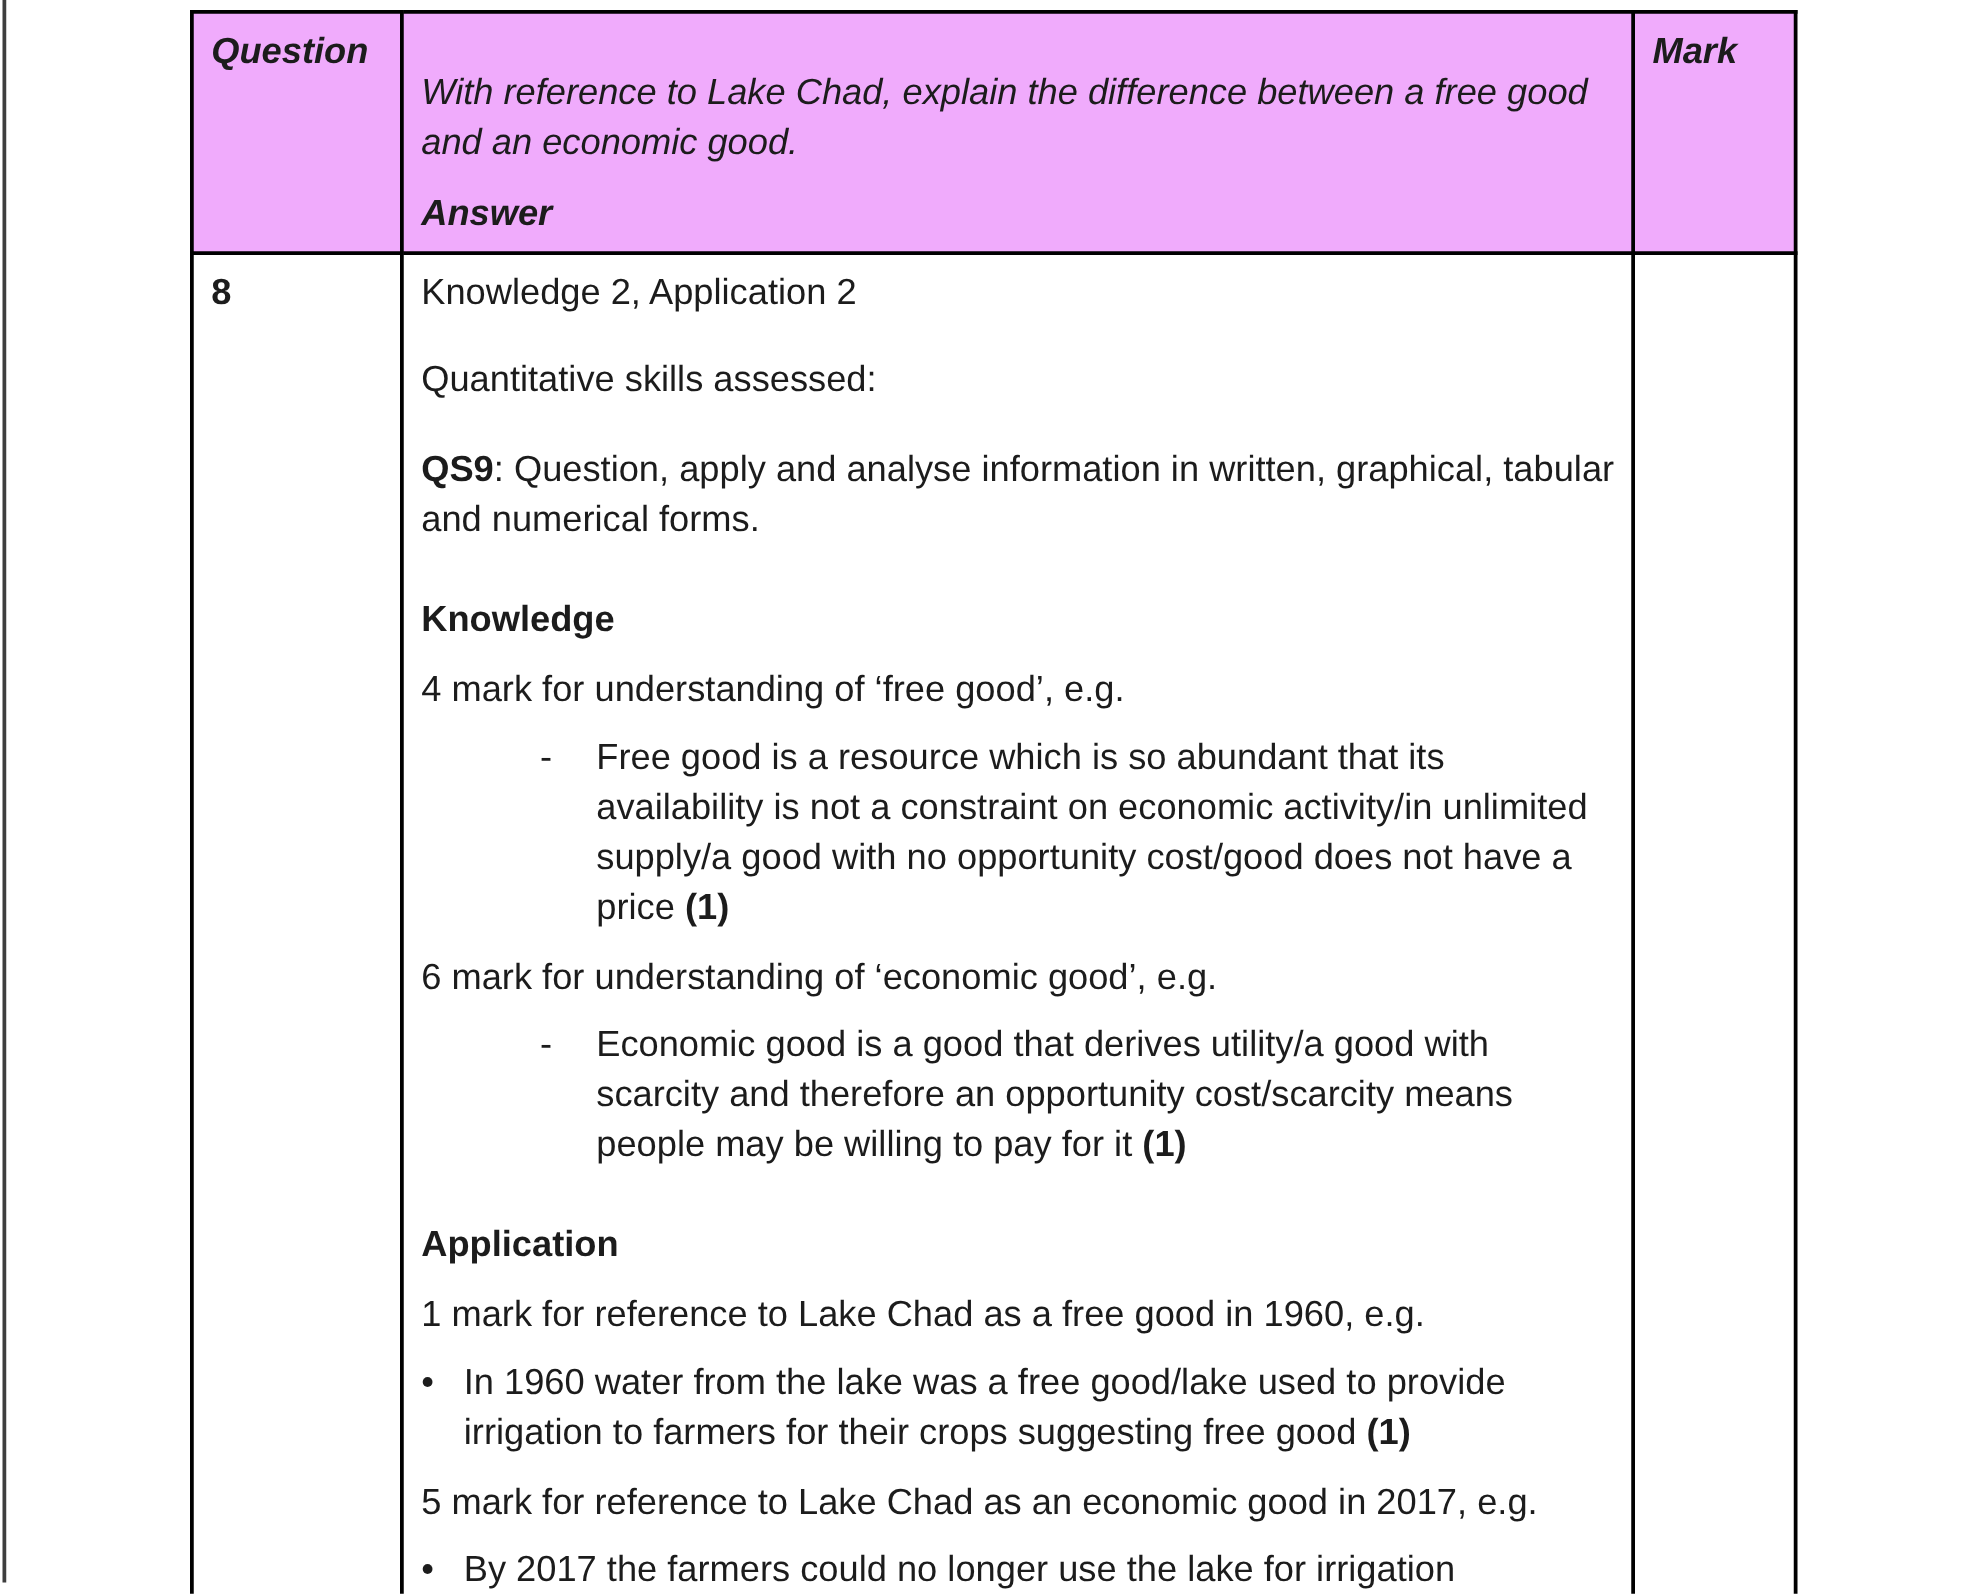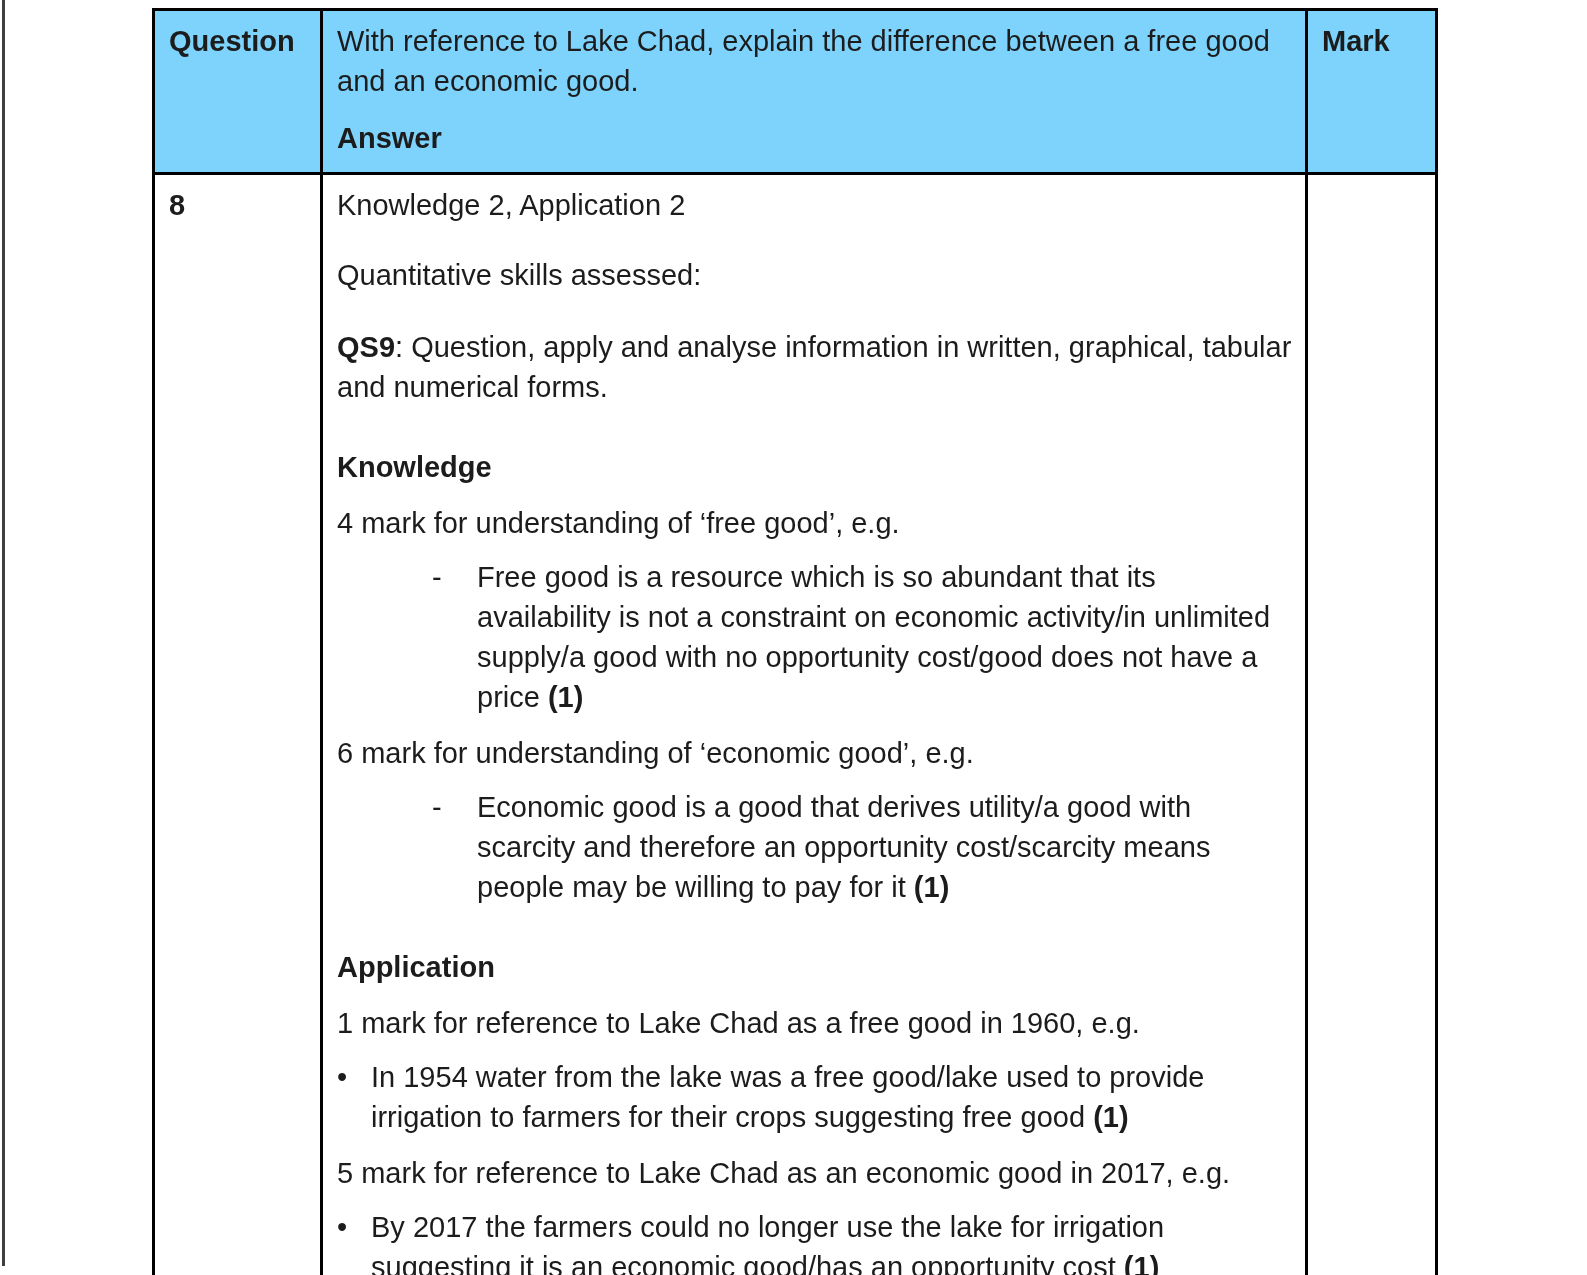--- a/index.html
+++ b/index.html
@@ -24,27 +24,27 @@
     position: absolute;
     left: 152px; top: 8px;
     border-collapse: collapse;
     table-layout: fixed;
   }
   .mstable td {
     border: 3px solid #000000;
     vertical-align: top;
     padding: 10px 12px 10px 14px;
   }
-  tr.hdr td { background: #7dd3fc; }
+  tr.hdr td { background: #f0abfc; font-style: italic; }
   tr.hdr { height: 164px; }
   tr.body-row { height: 1071px; }
   .b { font-weight: bold; text-align: right; }
   .num-cell, .qlabel-cell, .mark-head-cell { font-weight: bold; }
   .answer-label { font-weight: bold; margin-top: 17px; }
-  .question-text { max-width: 945px; }
+  .question-text { max-width: 945px; margin-top: 33px; }
   .block { margin: 0 0 32px 0; }
   .first-heading { font-weight: normal; margin: 0 0 30px 0; }
   .section-heading { font-weight: bold; margin: 40px 0 16px 0; }
   .intro { margin: 0 0 14px 0; }
   .dash-item { display: flex; padding-left: 95px; margin: 0 0 16px 0; }
   .dash-marker { flex: 0 0 45px; }
   .dash-text { flex: 1 1 auto; }
   .bullet-item { display: flex; margin: 0 0 16px 0; }
   .bullet-marker { flex: 0 0 34px; }
   .bullet-text { flex: 1 1 auto; }
@@ -92,21 +92,21 @@
       <p class="intro">6 mark for understanding of ‘economic good’, e.g.</p>
       <div class="dash-item">
         <span class="dash-marker">-</span>
         <span class="dash-text"><span>Economic good is a good that derives utility/a good with scarcity and therefore an opportunity cost/scarcity means people may be willing to pay for it</span> <span class="b">(1)</span></span>
       </div>
 
       <div class="section-heading">Application</div>
       <p class="intro">1 mark for reference to Lake Chad as a free good in 1960, e.g.</p>
       <div class="bullet-item">
         <span class="bullet-marker">•</span>
-        <span class="bullet-text"><span>In 1954 water from the lake was a free good/lake used to provide irrigation to farmers for their crops suggesting free good</span> <span class="b">(1)</span></span>
+        <span class="bullet-text"><span>In 1960 water from the lake was a free good/lake used to provide irrigation to farmers for their crops suggesting free good</span> <span class="b">(1)</span></span>
       </div>
       <p class="intro">5 mark for reference to Lake Chad as an economic good in 2017, e.g.</p>
       <div class="bullet-item">
         <span class="bullet-marker">•</span>
         <span class="bullet-text"><span>By 2017 the farmers could no longer use the lake for irrigation suggesting it is an economic good/has an opportunity cost</span> <span class="b">(1)</span></span>
       </div>
     </td>
     <td class="mark-cell">
       
     </td>

